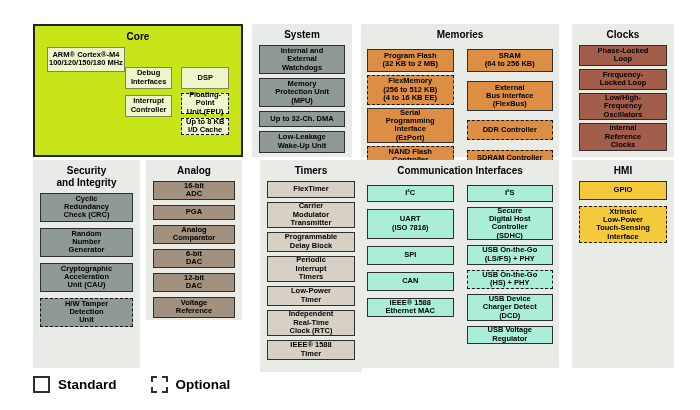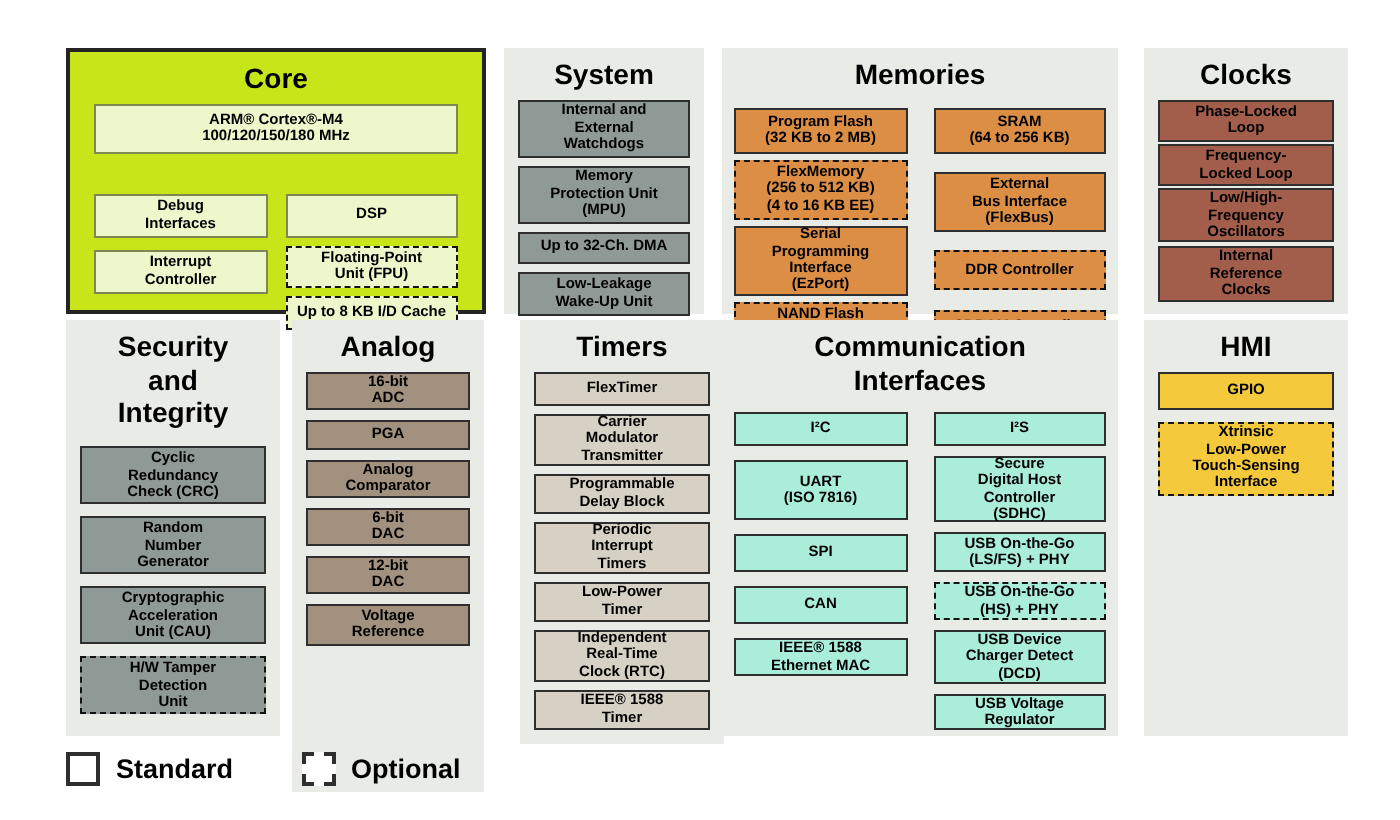--- a/index.html
+++ b/index.html
@@ -5,21 +5,21 @@
   html,body{margin:0;padding:0;background:#fff;}
   .canvas{
     position:relative;width:700px;height:410px;background:#ffffff;
     font-family:"Liberation Sans",sans-serif;color:#000;overflow:hidden;
   }
   .panel{
     position:absolute;background:#e9ebe6;box-sizing:border-box;
     display:flex;flex-direction:column;
   }
   .title{
-    text-align:center;font-weight:bold;font-size:14px;line-height:1.18;
+    text-align:center;font-weight:bold;font-size:10px;line-height:1.18;
     padding:5px 18px 4px;white-space:pre-line;
   }
   .vstack{display:flex;flex-direction:column;padding:0 7px 6px;flex:1;box-sizing:border-box;}
   .cols{display:flex;gap:13px;padding:4px 6px 6px;flex:1;box-sizing:border-box;}
   .col{flex:1;display:flex;flex-direction:column;}
   .block{
     box-sizing:border-box;display:flex;align-items:center;justify-content:center;
     text-align:center;font-size:7.5px;font-weight:bold;line-height:1.12;
     white-space:pre-line;border:1px solid #2e2e2e;flex:none;padding:1px;
   }
@@ -29,21 +29,21 @@
   .blk-mem{background:#dc8e45;}
   .blk-clk{background:#a35d4b;}
   .blk-tan{background:#a2917e;}
   .blk-beige{background:#d7d1c5;}
   .blk-aqua{background:#aaeeda;}
   .blk-gold{background:#f5c93c;}
   
   .core-panel{background:#c8e51a;border:2px solid #242424;}
   .blk-core{background:#eef6cb;border:1px solid #7d8852;}
   .blk-core.dashed{border:1.5px dashed #141414;}
-  .core-body{padding:0 12px 8px;flex:1;display:flex;flex-direction:column;}
+  .core-body{padding:0 12px 8px;flex:1;display:flex;flex-direction:row;}
   .core-grid{display:flex;gap:9px;margin-top:20px;flex:1;}
   .ccol{flex:1;display:flex;flex-direction:column;}
   
   .legend{position:absolute;left:33px;top:376px;display:flex;align-items:center;}
   .lg-box{display:inline-block;width:17px;height:17px;box-sizing:border-box;background:#fff;}
   .solid-box{border:2px solid #2e2e2e;}
   .dashed-box{border:2px dashed #2e2e2e;}
   .lg-label{font-size:13.5px;font-weight:bold;margin-left:8px;}
   .lg-gap{width:34px;}
 </style>
@@ -129,37 +129,37 @@
 Oscillators</div>
       <div class="block blk-clk" style="height:28px;">Internal
 Reference
 Clocks</div>
     </div>
   </section>
 
   <section class="panel" style="left:33px;top:160px;width:107px;height:208px;">
     <div class="title">Security
 and Integrity</div>
-    <div class="vstack" style="gap:6px;justify-content:center;">
+    <div class="vstack" style="gap:6px;justify-content:flex-start;">
       <div class="block blk-gray" style="height:29px;">Cyclic
 Redundancy
 Check (CRC)</div>
       <div class="block blk-gray" style="height:29px;">Random
 Number
 Generator</div>
       <div class="block blk-gray" style="height:29px;">Cryptographic
 Acceleration
 Unit (CAU)</div>
       <div class="block blk-gray dashed" style="height:29px;">H/W Tamper
 Detection
 Unit</div>
     </div>
   </section>
 
-  <section class="panel" style="left:146px;top:160px;width:96px;height:236px;">
+  <section class="panel" style="left:146px;top:160px;width:96px;height:160px;">
     <div class="title">Analog</div>
     <div class="vstack" style="gap:5px;justify-content:flex-start;">
       <div class="block blk-tan" style="height:19px;">16-bit
 ADC</div>
       <div class="block blk-tan" style="height:15px;">PGA</div>
       <div class="block blk-tan" style="height:19px;">Analog
 Comparator</div>
       <div class="block blk-tan" style="height:19px;">6-bit
 DAC</div>
       <div class="block blk-tan" style="height:19px;">12-bit

